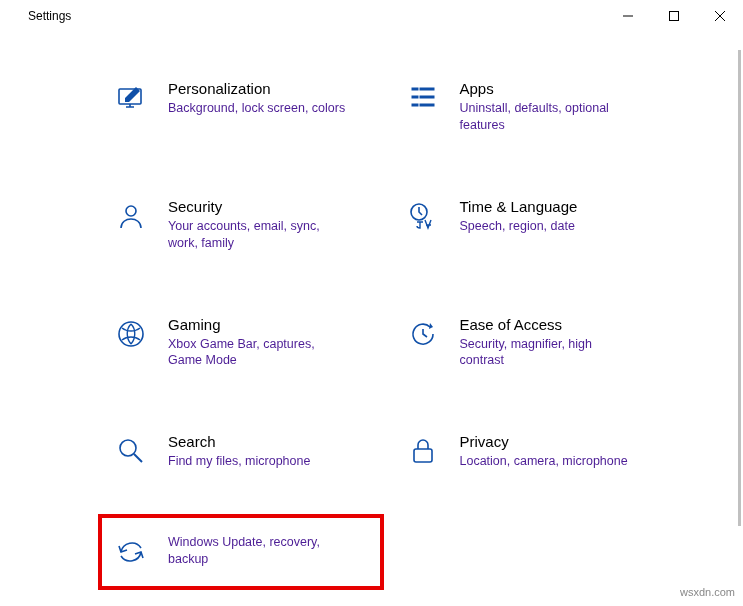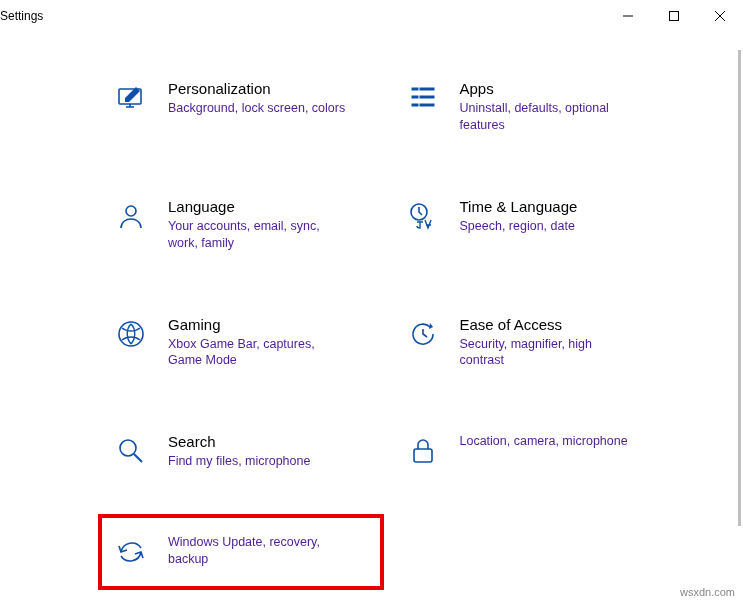--- a/index.html
+++ b/index.html
@@ -12,21 +12,21 @@
       width: 743px;
       height: 606px;
       overflow: hidden;
       position: relative;
     }
     .titlebar {
       height: 32px;
       display: flex;
       align-items: center;
       justify-content: space-between;
-      padding-left: 0;
+      padding-left: 28px;
     }
     .titlebar .title {
       font-size: 12px;
     }
     .win-controls {
       display: flex;
       height: 100%;
     }
     .win-btn {
       width: 46px;
@@ -154,21 +154,21 @@
     </div>
 
     <div class="tile">
       <div class="ico">
         <svg viewBox="0 0 32 32">
             <circle cx="16" cy="11" r="5"></circle>
             <path d="M6 28 c0-6 5-9 10-9 s10 3 10 9"></path>
           </svg>
       </div>
       <div class="txt">
-        <div class="heading">Language</div>
+        <div class="heading">Security</div>
         <div class="sub">Your accounts, email, sync, work, family</div>
       </div>
     </div>
 
     <div class="tile">
       <div class="ico">
         <svg viewBox="0 0 32 32">
             <circle cx="12" cy="12" r="8"></circle>
             <path d="M12 7 v5 l3 3"></path>
             <path d="M18 20 l3 8 l3-8 M19 25 h5" stroke-width="1.4"></path>
@@ -222,20 +222,21 @@
     </div>
 
     <div class="tile">
       <div class="ico">
         <svg viewBox="0 0 32 32">
             <rect x="7" y="14" width="18" height="13" rx="2"></rect>
             <path d="M11 14 v-4 a5 5 0 0 1 10 0 v4"></path>
           </svg>
       </div>
       <div class="txt">
+        <div class="heading">Privacy</div>
         <div class="sub">Location, camera, microphone</div>
       </div>
     </div>
 
     <div class="tile highlight">
       <div class="ico">
         <svg viewBox="0 0 32 32">
             <path d="M26 12 a11 11 0 0 0 -20 4"></path>
             <path d="M6 20 a11 11 0 0 0 20 -4"></path>
             <path d="M4 10 l2 6 6-2" fill="none"></path>

